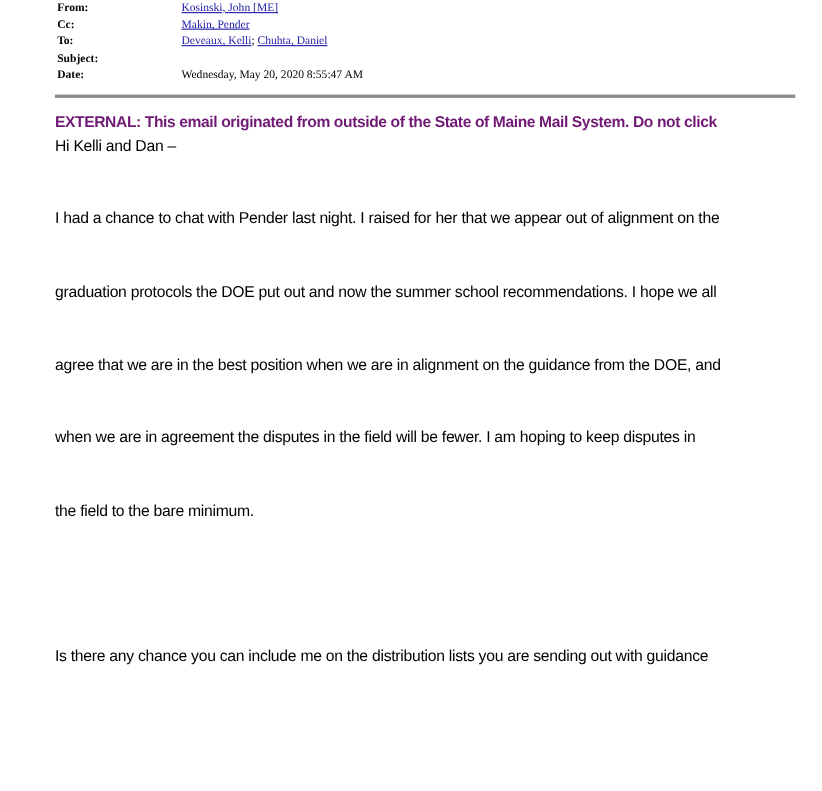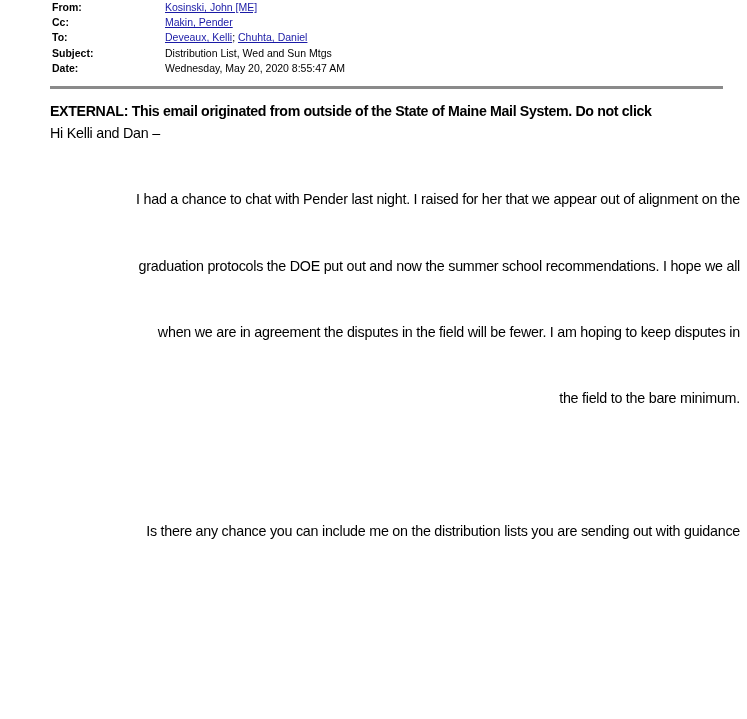--- a/index.html
+++ b/index.html
@@ -11,21 +11,21 @@
       width: 747px;
       height: 719px;
       overflow: hidden;
       position: relative;
       color: #000;
     }
     .header {
       position: absolute;
       left: 52px;
       top: 0px;
-      font-family: Liberation Sans, sans-serif;
+      font-family: Liberation Serif, serif;
       font-size: 10.5px;
       line-height: 15.2px;
     }
     .hrow {
       display: flex;
       height: 15.2px;
       white-space: nowrap;
     }
     .hlabel {
       width: 113px;
@@ -49,29 +49,28 @@
       left: 50px;
       top: 100px;
       width: 690px;
       font-family: "Liberation Sans", sans-serif;
       font-size: 14.3px;
       line-height: 22.1px;
       letter-spacing: -0.25px;
       word-spacing: 0px;
     }
     .external {
-      color: #000000;
+      color: #701a75;
       font-weight: bold;
       font-size: 14.2px;
       letter-spacing: -0.35px;
     }
     .para {
       margin: 0;
       white-space: pre-wrap;
-      text-align: right;
     }
     .gap {
       height: 22.1px;
     }
     .line { display: block; white-space: nowrap; }
   </style>
 </head>
 <body>
 
 <div class="header">
@@ -84,39 +83,39 @@
     <span class="hval"><a>Makin, Pender</a></span>
   </div>
   <div class="hrow">
     <span class="hlabel">To:</span>
     <span class="hval">
       <a>Deveaux, Kelli</a><span>; </span><a>Chuhta, Daniel</a>
     </span>
   </div>
   <div class="hrow">
     <span class="hlabel">Subject:</span>
-    <span class="hval">Distribution List, Wed and Sun Mtgs</span>
   </div>
   <div class="hrow">
     <span class="hlabel">Date:</span>
     <span class="hval">Wednesday, May 20, 2020 8:55:47 AM</span>
   </div>
 </div>
 
 <div class="rule"></div>
 
 <div class="body">
   <div class="external">
     <span class="line">EXTERNAL: This email originated from outside of the State of Maine Mail System. Do not click</span>
   </div>
   <span class="line">Hi Kelli and Dan –</span>
 
   <div class="para">
     <span class="line">I had a chance to chat with Pender last night.  I raised for her that we appear out of alignment on the</span>
     <span class="line">graduation protocols the DOE put out and now the summer school recommendations.  I hope we all</span>
+    <span class="line">agree that we are in the best position when we are in alignment on the guidance from the DOE, and</span>
     <span class="line">when we are in agreement the disputes in the field will be fewer.  I am hoping to keep disputes in</span>
     <span class="line">the field to the bare minimum.</span>
   </div>
   <div class="gap"></div>
 
   <div class="para">
     <span class="line">Is there any chance you can include me on the distribution lists you are sending out with guidance</span>
   </div>
 
 </div>

